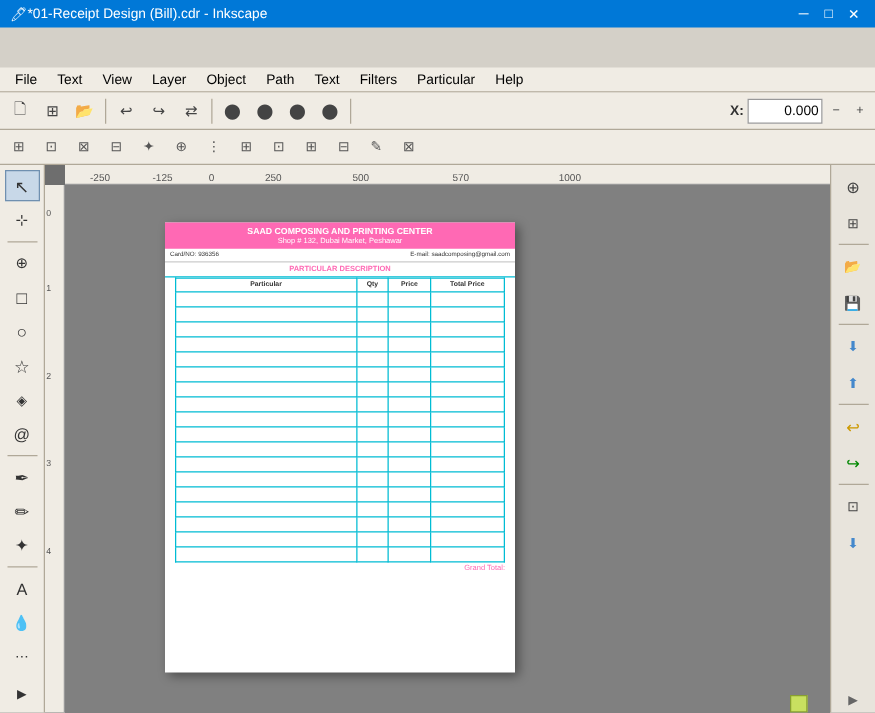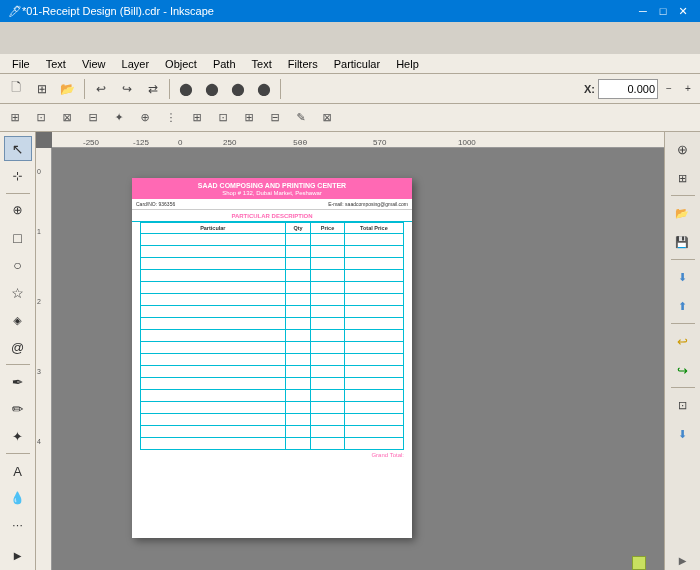--- a/index.html
+++ b/index.html
@@ -56,21 +56,21 @@
     .rt-arrow { font-size: 10px; color: #666; cursor: pointer; padding: 2px; }
 
     
     #toolbar2 { height: 28px; background: #f0ece4; display: flex; align-items: center; padding: 0 4px; border-bottom: 1px solid #b0a898; gap: 4px; }
     .snap-btn { width: 22px; height: 20px; background: none; border: 1px solid transparent; cursor: pointer; display: flex; align-items: center; justify-content: center; font-size: 11px; color: #555; }
 
     
     #colorbar { height: 30px; background: #d4d0c8; border-top: 1px solid #999; display: flex; align-items: center; padding: 0 4px; gap: 0; }
     #no-color { width: 22px; height: 22px; display: flex; align-items: center; justify-content: center; font-size: 16px; color: #c00; cursor: pointer; border: 1px solid #999; background: white; margin-right: 2px; }
     .color-swatch { width: 16px; height: 22px; cursor: pointer; border: 1px solid transparent; flex-shrink: 0; }
-    .ruler-mark { position: absolute; bottom: 0; font-size: 8px; color: #555; margin-left: 11px; }
+    .ruler-mark { position: absolute; bottom: 0; font-size: 8px; color: #555; }
     .ruler-mark-v { position: absolute; left: 0; font-size: 7px; color: #555; writing-mode: horizontal-tb; }
 
     #canvas-bg { position: absolute; inset: 0; background: #6e6e6e; }
 
     
     #snap-indicator { position: absolute; bottom: 2px; right: 18px; width: 14px; height: 14px; background: #c8e060; border: 1px solid #88a030; }
   </style>
 </head>
 <body>
 
@@ -161,21 +161,21 @@
 
   <div id="canvas-area">
     <div id="canvas-bg"></div>
 
     <div id="ruler-h">
       <div style="position:relative; width:100%; height:100%;">
         <span class="ruler-mark" style="left:20px;">-250</span>
         <span class="ruler-mark" style="left:70px;">-125</span>
         <span class="ruler-mark" style="left:115px;">0</span>
         <span class="ruler-mark" style="left:160px;">250</span>
-        <span class="ruler-mark" style="left:230px;font-family:Liberation Mono, monospace;">500</span>
+        <span class="ruler-mark" style="left:230px;">500</span>
         <span class="ruler-mark" style="left:310px;">570</span>
         <span class="ruler-mark" style="left:395px;text-align:right;">1000</span>
       </div>
     </div>
 
     <div id="ruler-v">
       <div style="position:relative; height:100%;">
         <span class="ruler-mark-v" style="top:20px; left:1px; font-size:7px;">0</span>
         <span class="ruler-mark-v" style="top:80px; left:1px; font-size:7px;">1</span>
         <span class="ruler-mark-v" style="top:150px; left:1px; font-size:7px;">2</span>

